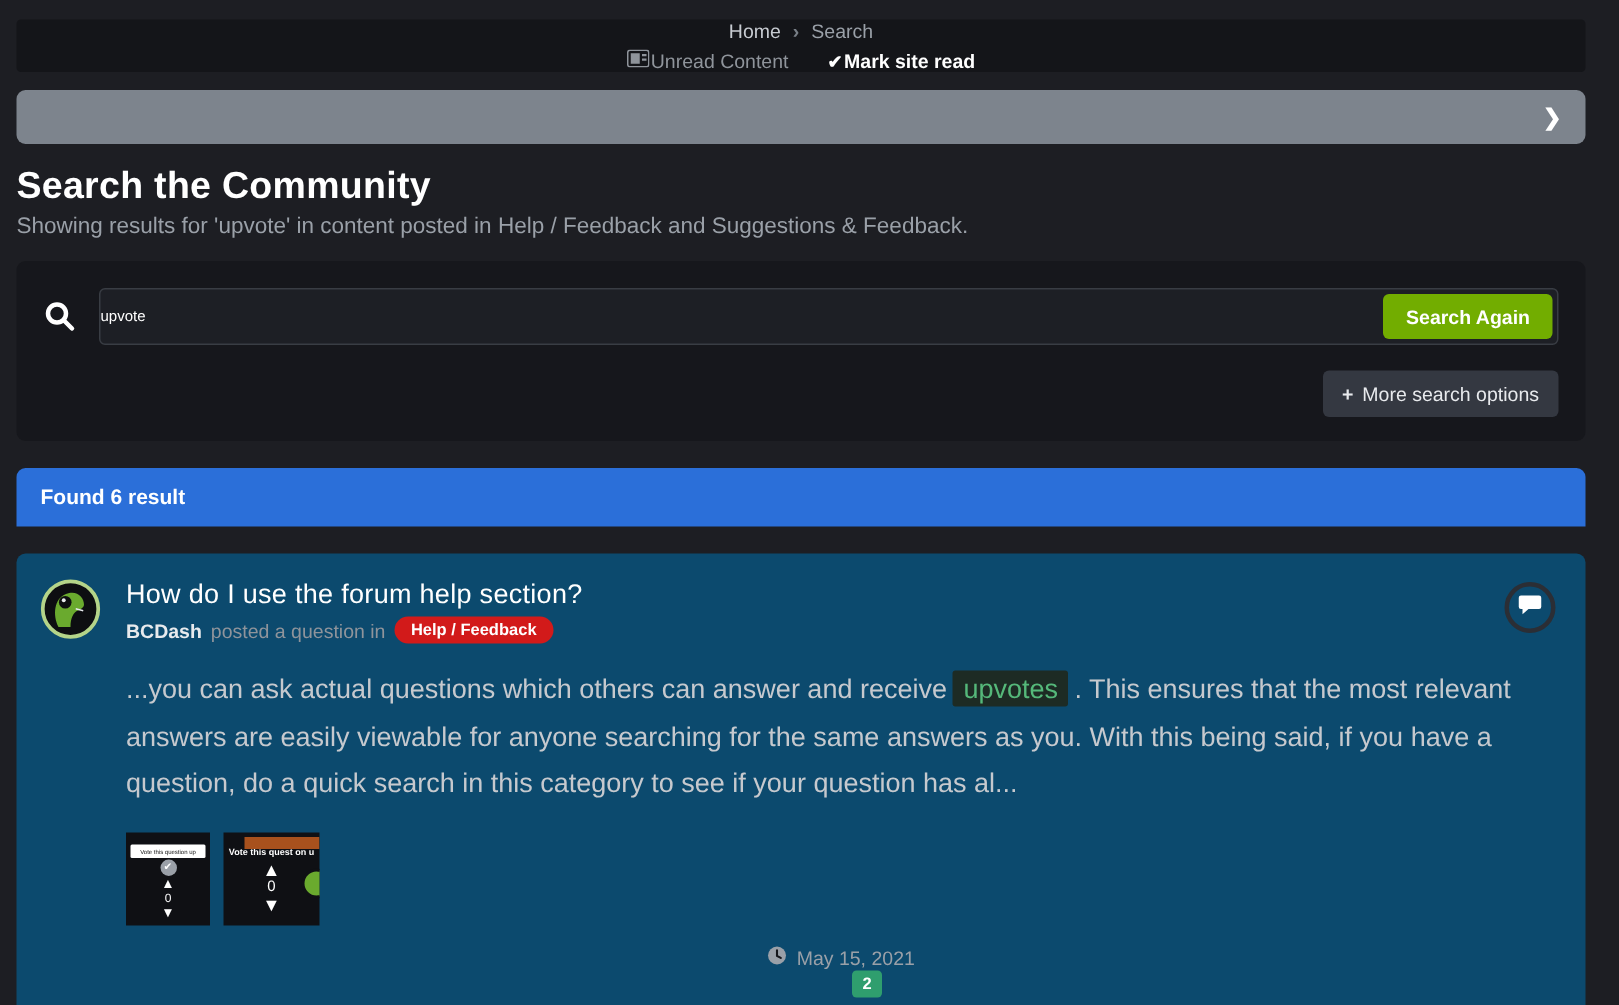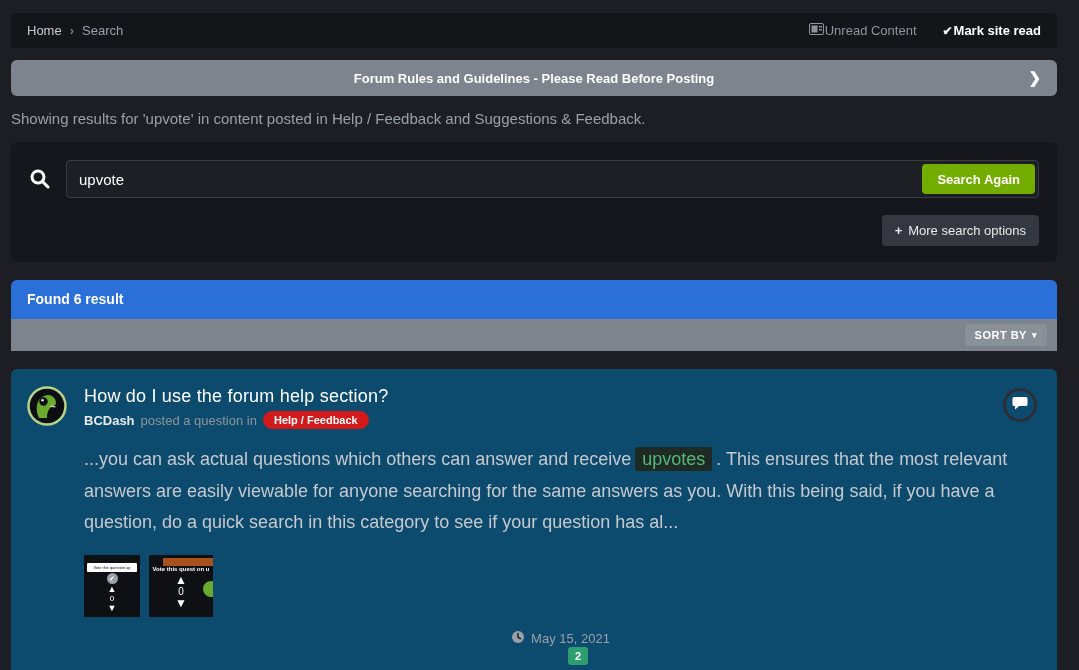--- a/index.html
+++ b/index.html
@@ -15,20 +15,21 @@
   
   .bar {
     background:#141519;
     border-radius:3px;
     height:35px;
     display:flex;
     align-items:center;
     justify-content:space-between;
     padding:0 16px;
     font-size:13px;
+    flex-direction:column;
   }
   .bar.top { margin-top:13px; }
   .bar.bottom { margin-top:14px; }
   .crumbs { display:flex; align-items:center; gap:8px; }
   .crumb-home { color:#c7cbd1; cursor:pointer; }
   .crumb-sep { color:#787e86; font-weight:700; font-size:13px; }
   .crumb-current { color:#9aa0a8; }
   .bar-right { display:flex; align-items:center; gap:26px; }
   .bar-link { display:flex; align-items:center; gap:1px; cursor:pointer; }
   .bar-link.unread { color:#8f949b; }
@@ -67,23 +68,23 @@
   }
   .search-row { display:flex; align-items:center; gap:15px; }
   .search-icon { flex:0 0 auto; display:flex; }
   .input-wrap { flex:1; position:relative; }
   .search-input {
     width:100%; height:38px;
     background:#1d1f25;
     border:1px solid #393d44;
     border-radius:4px;
     color:#ffffff;
-    font-size:15px;
-    font-family:"Liberation Sans", sans-serif;
-    padding:0 120px 0 12px;
+    font-size:10px;
+    font-family:"Liberation Sans", sans-serif;
+    padding:0 120px 0 0;
     outline:none;
   }
   .search-again-btn {
     position:absolute; right:4px; top:4px; bottom:4px;
     background:#72ad00;
     border:none; border-radius:4px;
     color:#ffffff; font-weight:700; font-size:13px;
     font-family:"Liberation Sans", sans-serif;
     padding:0 15px; cursor:pointer;
   }
@@ -244,25 +245,25 @@
         <span>Unread Content</span>
       </span>
       <span class="bar-link markread">
         <span class="check-glyph">✔</span>
         <span>Mark site read</span>
       </span>
     </div>
   </div>
 
   <div class="banner">
-    <span class="banner-text">Forum Rules and Guidelines - Please Read Before Posting</span>
     <span class="banner-chevron">❯</span>
   </div>
 
   <div class="page-header">
+    <div class="page-title">Search the Community</div>
     <div class="page-subtitle">Showing results for 'upvote' in content posted in Help / Feedback and Suggestions &amp; Feedback.</div>
   </div>
 
   <div class="search-panel">
     <div class="search-row">
       <span class="search-icon">
         <svg width="22" height="22" viewBox="0 0 22 22">
             <circle cx="9" cy="9" r="6" fill="none" stroke="#ffffff" stroke-width="3"></circle>
             <line x1="13.5" y1="13.5" x2="19" y2="19" stroke="#ffffff" stroke-width="3" stroke-linecap="round"></line>
           </svg>
@@ -275,26 +276,20 @@
     <div class="options-row">
       <button class="more-options-btn">
         <span class="plus-glyph">+</span>
         <span>More search options</span>
       </button>
     </div>
   </div>
 
   <div class="results-header">
     <div class="found-bar">Found 6 result</div>
-    <div class="sort-bar">
-      <button class="sort-btn">
-        <span>SORT BY</span>
-        <span class="sort-caret">▾</span>
-      </button>
-    </div>
   </div>
 
   <div class="result-card">
     <div class="result-head">
       <span class="avatar">
         <svg width="40" height="40" viewBox="0 0 40 40">
           <circle cx="20" cy="20" r="18.5" fill="#0d0e11" stroke="#b4d489" stroke-width="2.5"></circle>
           <path d="M12 32 C8 24 9 13 17 10 C24 7 29 12 29 17 C29 19 27 20 25 21 C22 22 20 26 20 32 Z" fill="#6aaa2e"></path>
           <circle cx="16.5" cy="15.5" r="4.2" fill="#0d0e11"></circle>
           <circle cx="15.5" cy="14.2" r="1.3" fill="#e8eaed"></circle>

